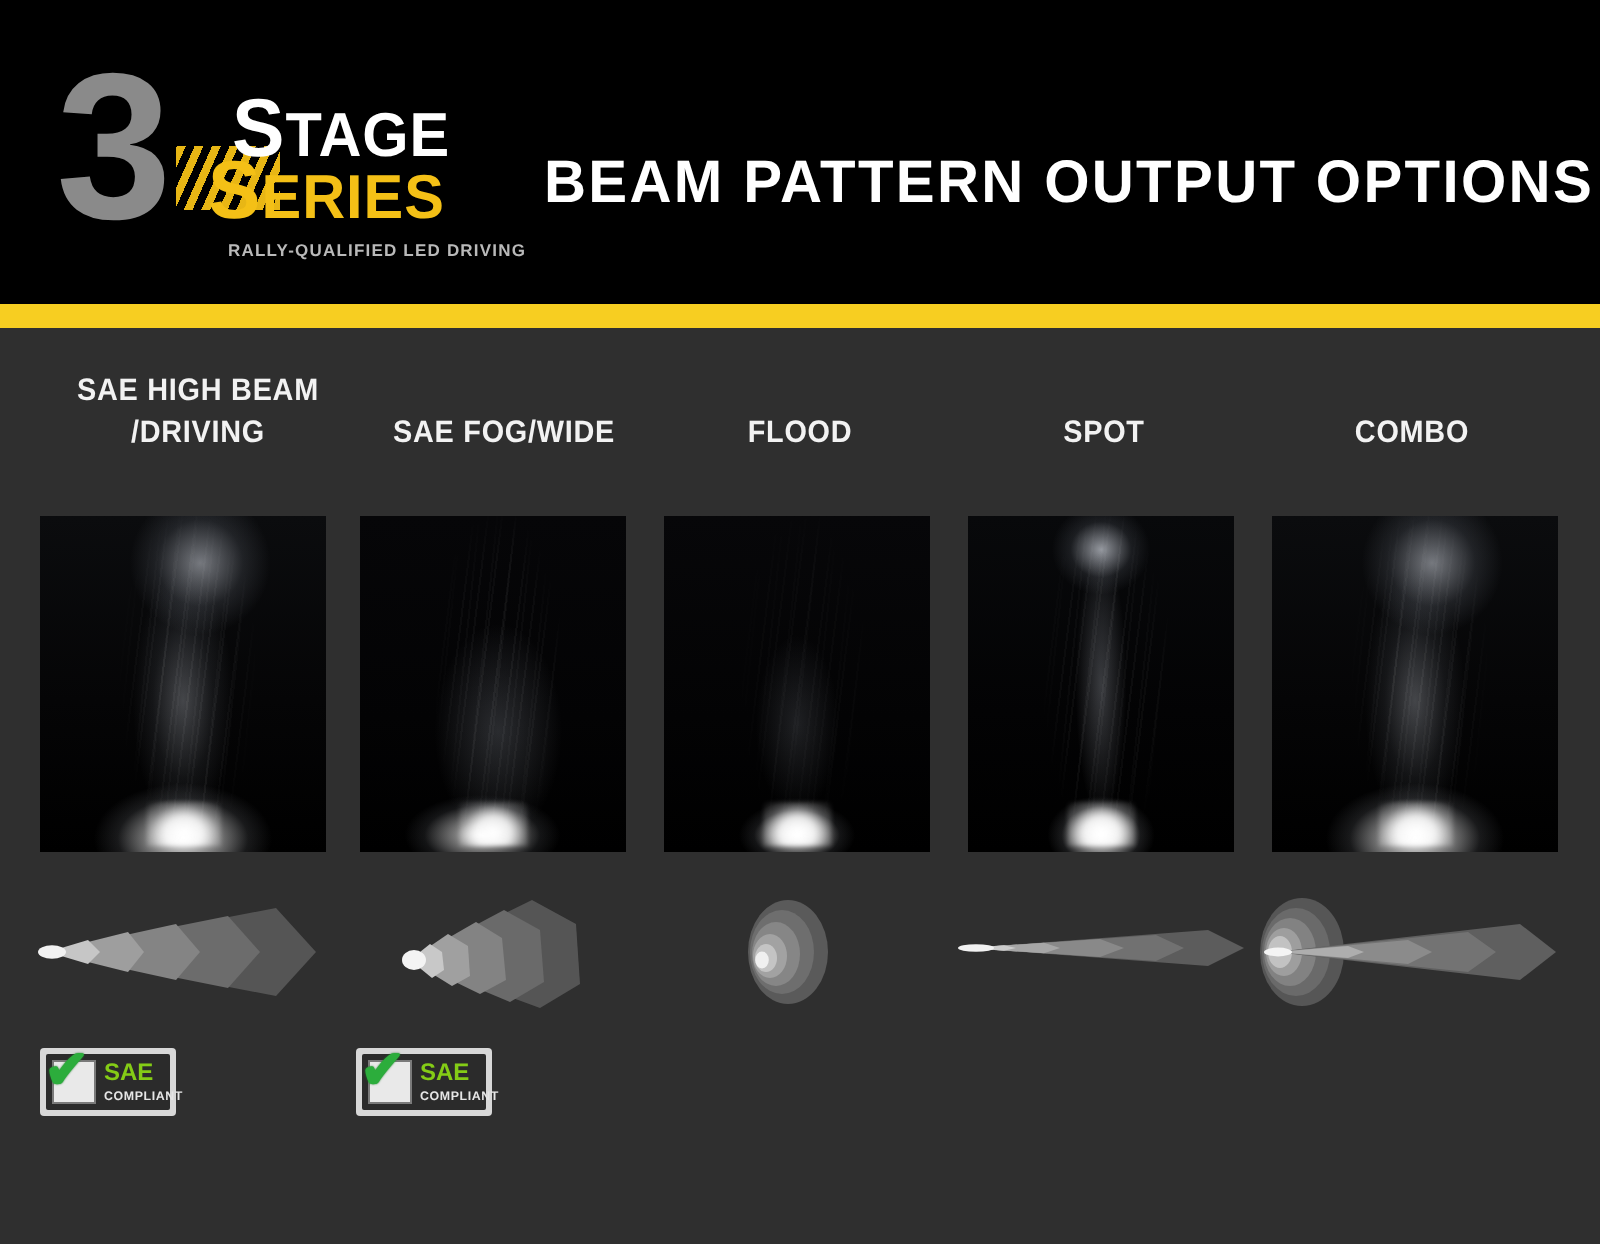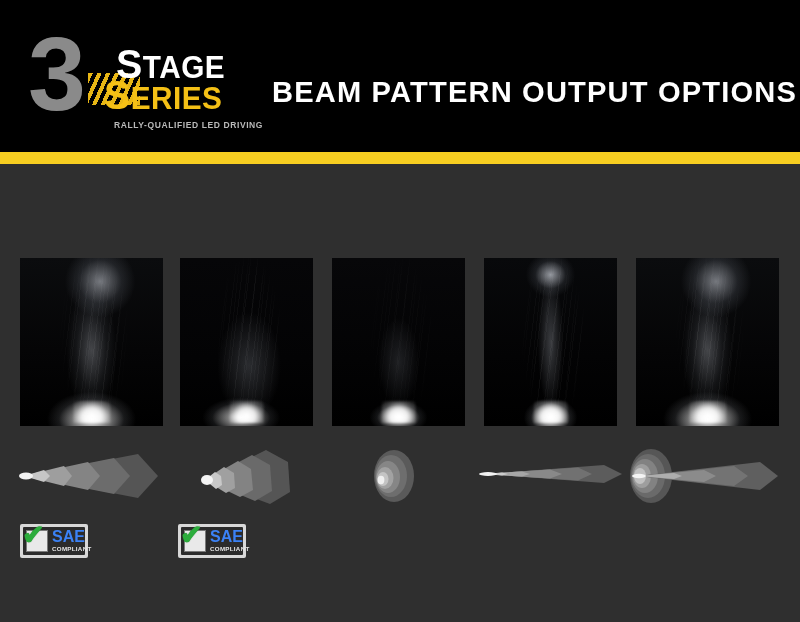--- a/index.html
+++ b/index.html
@@ -241,23 +241,23 @@
     color:#2cad3c;
     font-weight:bold;
     text-shadow:0 0 1px #1d7d28;
   }
   .sae-badge .txt {
     margin-left:4px;
     line-height:1;
   }
   .sae-badge .t1 {
     display:block;
-    color:#3b82f6;
-    font-weight:bold;
-    font-size:16px;
+    color:#84cc16;
+    font-weight:bold;
+    font-size:12px;
     letter-spacing:0px;
     line-height:15px;
   }
   .sae-badge .t2 {
     display:block;
     color:#e6e6e6;
     font-weight:bold;
     font-size:6.2px;
     letter-spacing:0.3px;
     line-height:8px;
@@ -277,20 +277,30 @@
       <div class="logo-stage"><span class="cap">S</span><span>TAGE</span></div>
       <div class="logo-series"><span class="cap">S</span><span>ERIES</span></div>
       <div class="logo-tag">RALLY-QUALIFIED LED DRIVING</div>
     </div>
 
     <div class="title">BEAM PATTERN OUTPUT OPTIONS</div>
   </div>
 
   <div class="accent-bar"></div>
 
+  <div class="col-labels">
+    <div class="col-label" style="left:14px; top:0px; width:170px;">
+      <span>SAE HIGH BEAM</span><br>
+      <span>/DRIVING</span>
+    </div>
+    <div class="col-label" style="left:176px; top:21px; width:152px;">SAE FOG/WIDE</div>
+    <div class="col-label" style="left:330px; top:21px; width:140px;">FLOOD</div>
+    <div class="col-label" style="left:482px; top:21px; width:140px;">SPOT</div>
+    <div class="col-label" style="left:632px; top:21px; width:148px;">COMBO</div>
+  </div>
 
   <div class="photo" style="left:20px; top:258px; width:143px; height:168px;">
     <div class="sky"></div>
     <div class="tex"></div>
     <div class="hot"></div>
   </div>
 
   <div class="photo p-fog" style="left:180px; top:258px; width:133px; height:168px;">
     <div class="sky"></div>
     <div class="tex"></div>

